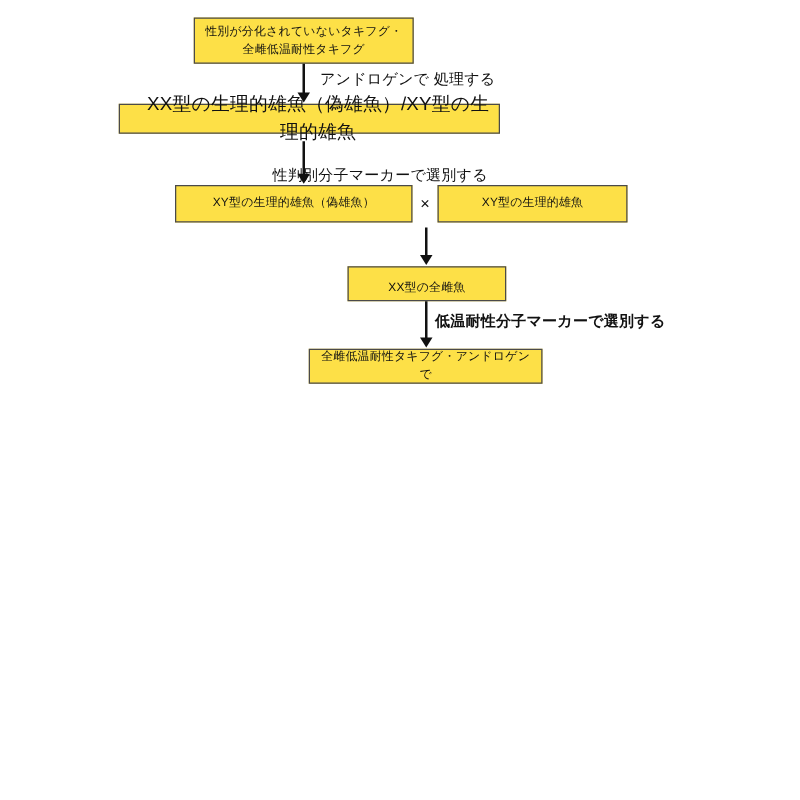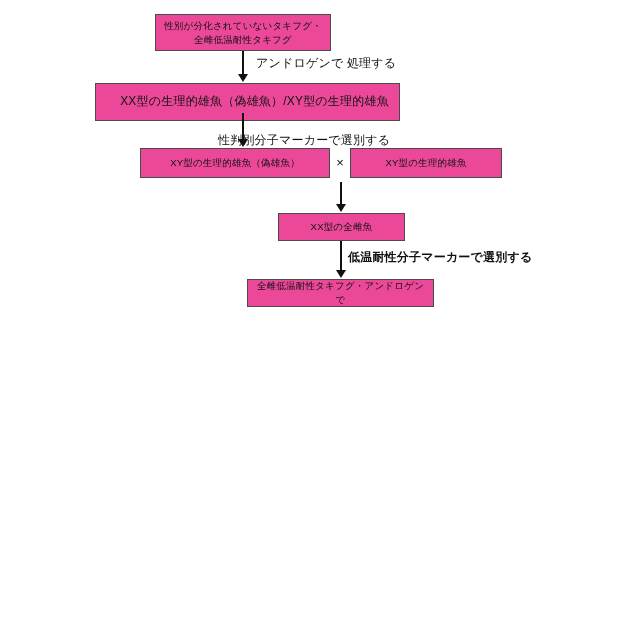--- a/index.html
+++ b/index.html
@@ -17,40 +17,40 @@
   #canvas {
     position: relative;
     width: 640px;
     height: 640px;
     background: #ffffff;
   }
   .node {
     position: absolute;
     box-sizing: border-box;
     border: 1px solid #4a4a4a;
-    background: #ec4899;
+    background: #fde047;
     display: flex;
     align-items: center;
     justify-content: center;
     text-align: center;
     line-height: 1.45;
     letter-spacing: 0.2px;
     color: #111111;
     padding: 2px 6px;
   }
   .node span {
     display: block;
     width: 100%;
   }
   
   #node-larvae      { left: 155px; top: 14px;  width: 176px; height: 37px;  font-size: 9.5px; }
-  #node-physmale    { left: 95px;  top: 83px;  width: 305px; height: 38px;  font-size: 12px; padding-left: 20px; }
+  #node-physmale    { left: 95px;  top: 83px;  width: 305px; height: 24px;  font-size: 15px; padding-left: 20px; }
   #node-pseudomale  { left: 140px; top: 148px; width: 190px; height: 30px;  font-size: 9.5px; }
   #node-normfemale  { left: 350px; top: 148px; width: 152px; height: 30px;  font-size: 9.5px; }
-  #node-allfemale   { left: 278px; top: 213px; width: 127px; height: 28px;  font-size: 9.5px; }
+  #node-allfemale   { left: 278px; top: 213px; width: 127px; height: 28px;  font-size: 9.5px; align-items: flex-end; }
   #node-final       { left: 247px; top: 279px; width: 187px; height: 28px;  font-size: 9.5px; }
 
   
   .conn {
     position: absolute;
     background: #111111;
   }
   .conn-v { width: 2px; }
 
   

